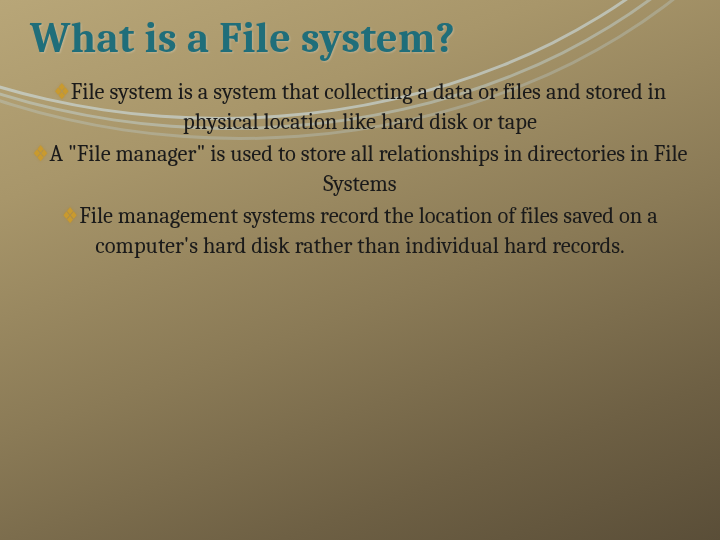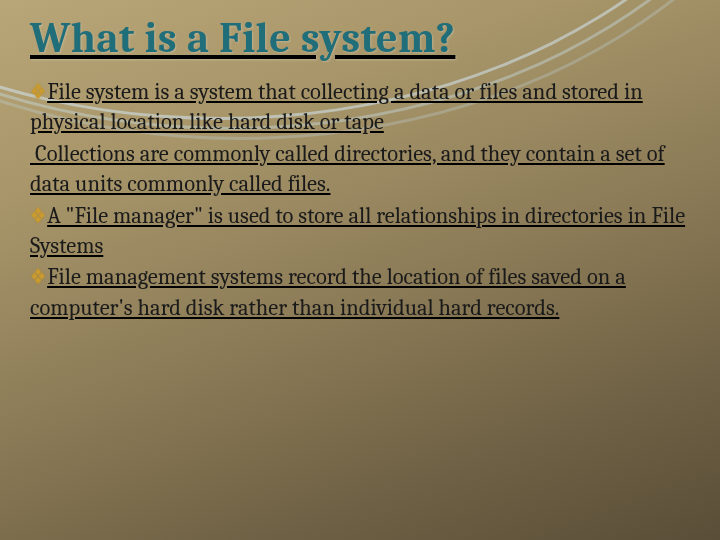--- a/index.html
+++ b/index.html
@@ -18,36 +18,36 @@
     border: 3px solid rgba(210, 230, 240, 0.55);
     border-radius: 50%;
     pointer-events: none;
   }
   .arc.a2 { top: -770px; left: -370px; width: 1200px; height: 900px; border-color: rgba(200, 225, 238, 0.4); }
   .arc.a3 { top: -760px; left: -360px; width: 1200px; height: 900px; border-color: rgba(195, 220, 235, 0.28); }
   .slide {
     position: relative;
     padding: 14px 30px 20px 30px;
     height: 100%;
-    text-decoration: underline;
   }
   .title {
     font-size: 42px;
     font-weight: bold;
     color: #1f6e7a;
     text-shadow: 1px 1px 2px rgba(255,255,255,0.25), 0 0 1px rgba(0,0,0,0.15);
     letter-spacing: 0.5px;
     margin-bottom: 14px;
     font-family: Cambria, Georgia, serif;
   }
   .body {
     font-size: 22.5px;
     line-height: 1.35;
     color: #1a1a1a;
     font-family: Cambria, Georgia, serif;
+    text-align: center;
   }
   .bullet-block { margin-bottom: 1px; }
   .diamond {
     display: inline-block;
     color: #c99a2e;
     font-size: 18px;
     vertical-align: 1px;
     margin-right: 1px;
     text-shadow: 0 0 2px rgba(180,130,30,0.6);
     transform: scaleY(1.2);
@@ -63,23 +63,20 @@
 <div class="slide">
   <h1 class="title">What is a File system?</h1>
 
   <div class="body">
 
     <div class="bullet-block">
       <span class="diamond">❖</span><span>File system is a system that collecting a data or files and stored in physical location like hard disk or tape</span>
     </div>
 
 
-    <div class="bullet-block">
-      &nbsp;<span>Collections are commonly called directories, and they contain a set of data units commonly called files.</span>
-    </div>
 
     <div class="bullet-block">
       <span class="diamond">❖</span><span>A "File manager" is used to store all relationships in directories in File Systems</span>
     </div>
 
     <div class="bullet-block">
       <span class="diamond">❖</span><span>File management systems record the location of files saved on a computer's hard disk rather than individual hard records.</span>
     </div>
 
 

